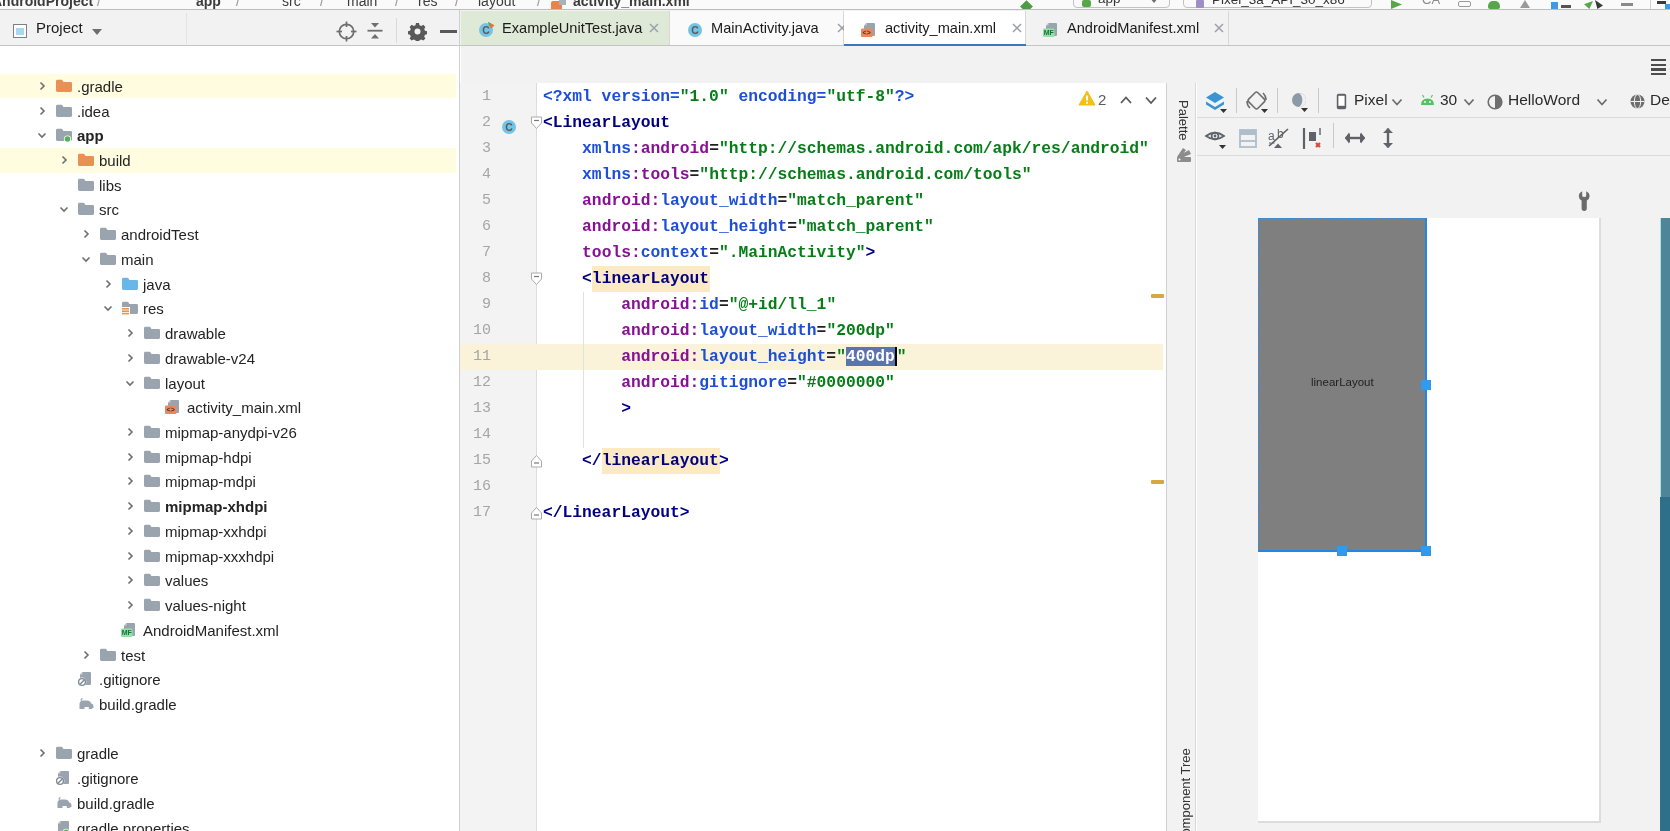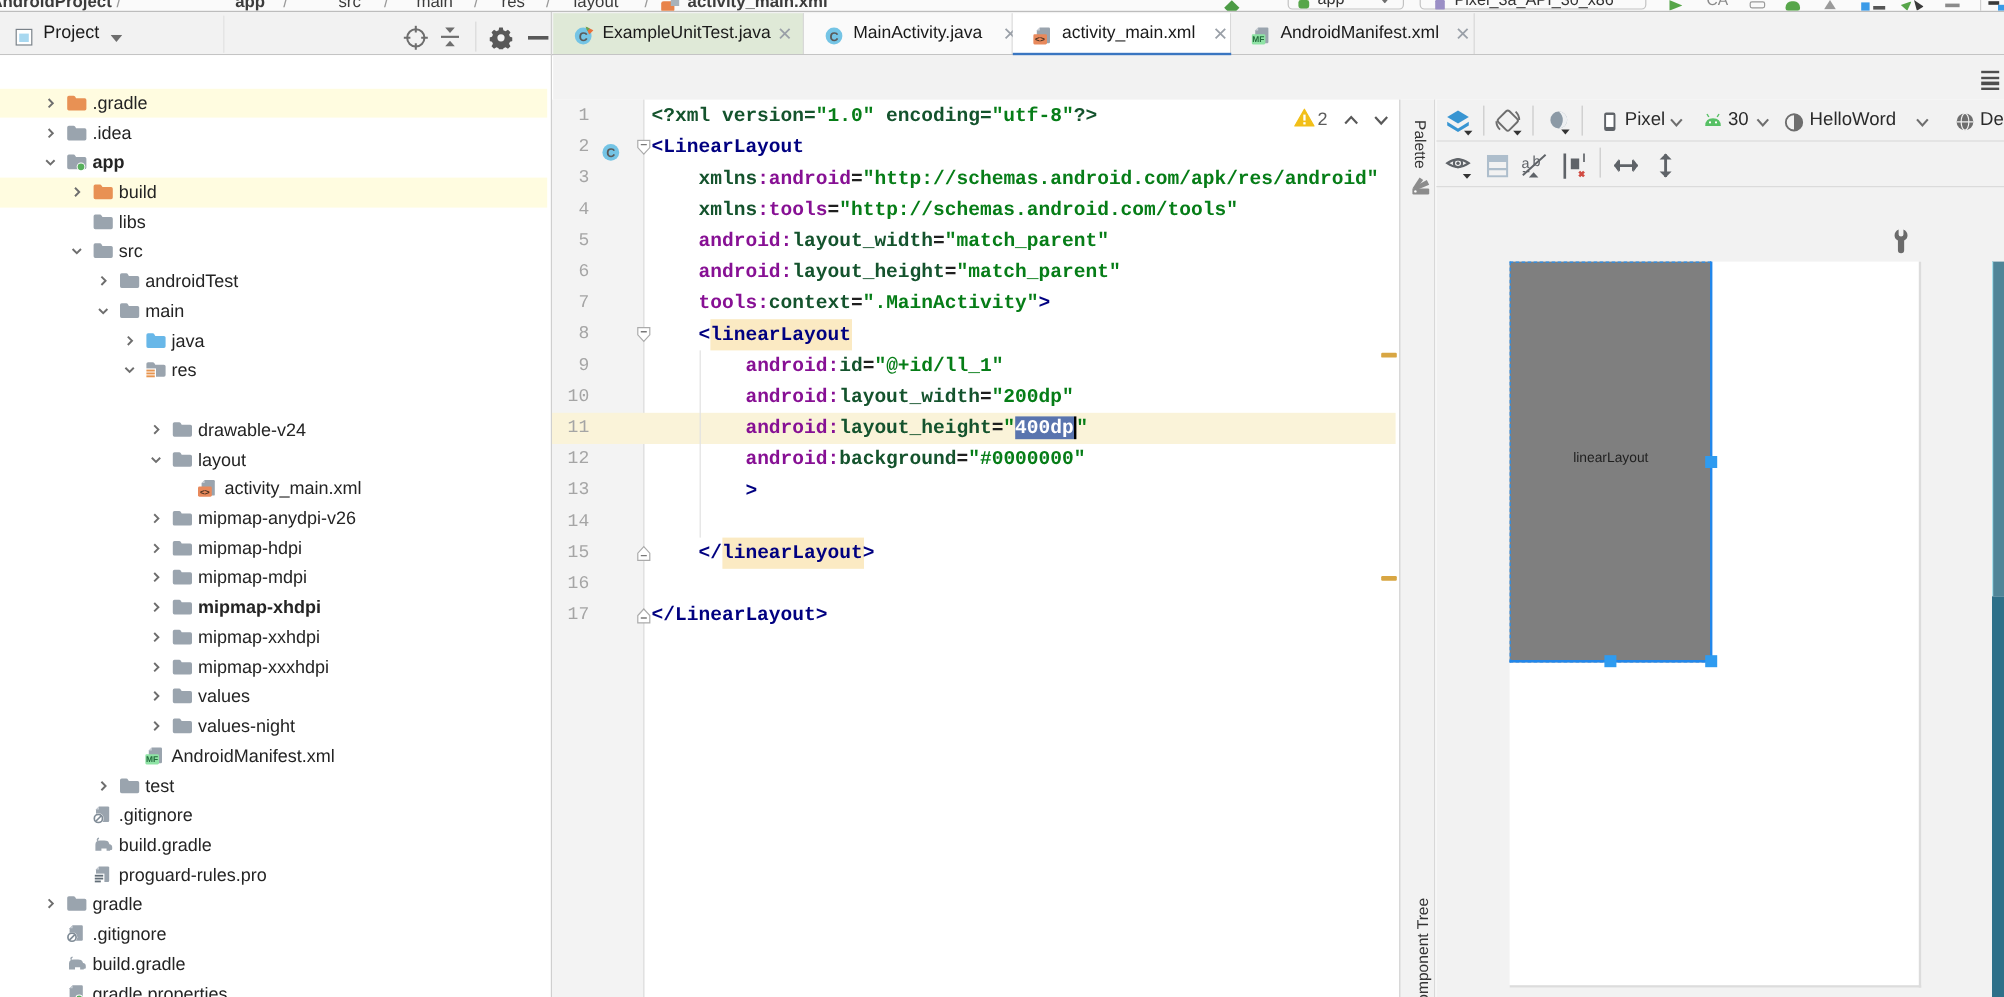--- a/index.html
+++ b/index.html
@@ -1,21 +1,21 @@
 <!DOCTYPE html>
 <html><head><meta charset="utf-8"><style>
 *{margin:0;padding:0;box-sizing:border-box}
 html,body{width:1670px;height:831px;overflow:hidden;background:#fff;
  font-family:"Liberation Sans",sans-serif;-webkit-font-smoothing:antialiased}
 .abs{position:absolute}
 .cl{position:absolute;left:537px;width:626px;height:26px;line-height:26px;font-family:"Liberation Mono",monospace;
  font-size:16.3px;font-weight:bold;white-space:pre;padding-left:6px}
 .num{position:absolute;left:461px;width:30px;height:26px;line-height:26px;text-align:right;
  font-family:"Liberation Mono",monospace;font-size:15px;color:#A5A5A5}
-.b{color:#14532d}.t{color:#000080}.p{color:#871094}.s{color:#067D17}.k{color:#1f1f1f}
+.b{color:#1d4ed8}.t{color:#000080}.p{color:#871094}.s{color:#067D17}.k{color:#1f1f1f}
 .row{position:absolute;left:0;width:456px;height:25px;line-height:25px;font-size:15px;color:#242424;white-space:nowrap}
 .tabt{font-size:14.6px;color:#1a1a1a}
 </style></head><body>
 <div class="abs" style="left:0;top:0;width:1670px;height:10px;background:#FAFAFA;border-bottom:1px solid #BDBDBD;overflow:hidden">
     <div class="abs" style="left:-8px;top:-7px;font-size:14px;font-weight:bold;color:#3C3C3C">AndroidProject</div>
     <div class="abs" style="left:97px;top:-7px;font-size:14px;font-weight:normal;color:#9A9A9A">/</div>
     <div class="abs" style="left:196px;top:-7px;font-size:14px;font-weight:bold;color:#3C3C3C">app</div>
     <div class="abs" style="left:236px;top:-7px;font-size:14px;font-weight:normal;color:#9A9A9A">/</div>
     <div class="abs" style="left:282px;top:-7px;font-size:14px;font-weight:normal;color:#3C3C3C">src</div>
     <div class="abs" style="left:320px;top:-7px;font-size:14px;font-weight:normal;color:#9A9A9A">/</div>
@@ -260,20 +260,33 @@
         <svg width="18" height="16" viewBox="0 0 18 16" style="position:absolute;top:4px">
           <path fill="#9AA4AE" d="M1 3.2 Q1 1.8 2.4 1.8 L6.2 1.8 Q7.2 1.8 7.7 2.7 L8.4 3.9 L15.6 3.9 Q17 3.9 17 5.3 L17 12.6 Q17 14 15.6 14 L2.4 14 Q1 14 1 12.6 Z"></path>
           <rect x="0" y="7" width="9" height="8" fill="#fff"></rect>
           <rect x="1" y="8" width="7" height="1.6" fill="#E8954F"></rect>
           <rect x="1" y="10.4" width="7" height="1.6" fill="#E8954F"></rect>
           <rect x="1" y="12.8" width="7" height="1.6" fill="#E8954F"></rect>
         </svg>
       </div>
       <div class="abs" style="left:143px;top:0;font-weight:normal">res</div>
     </div>
+    <div class="row" style="top:275.0px">
+      <div class="abs" style="left:122px;top:0;width:16px;height:25px">
+        <svg width="16" height="16" viewBox="0 0 16 16" style="position:absolute;top:4px">
+          <path d="M6.5 4.5 L10 8 L6.5 11.5" fill="none" stroke="#6E6E6E" stroke-width="1.6"></path>
+        </svg>
+      </div>
+      <div class="abs" style="left:143px;top:0;width:18px;height:25px">
+        <svg width="18" height="16" viewBox="0 0 18 16" style="position:absolute;top:4px">
+          <path fill="#9AA4AE" d="M1 3.2 Q1 1.8 2.4 1.8 L6.2 1.8 Q7.2 1.8 7.7 2.7 L8.4 3.9 L15.6 3.9 Q17 3.9 17 5.3 L17 12.6 Q17 14 15.6 14 L2.4 14 Q1 14 1 12.6 Z"></path>
+        </svg>
+      </div>
+      <div class="abs" style="left:165px;top:0;font-weight:normal">drawable</div>
+    </div>
     <div class="row" style="top:299.8px">
       <div class="abs" style="left:122px;top:0;width:16px;height:25px">
         <svg width="16" height="16" viewBox="0 0 16 16" style="position:absolute;top:4px">
           <path d="M6.5 4.5 L10 8 L6.5 11.5" fill="none" stroke="#6E6E6E" stroke-width="1.6"></path>
         </svg>
       </div>
       <div class="abs" style="left:143px;top:0;width:18px;height:25px">
         <svg width="18" height="16" viewBox="0 0 18 16" style="position:absolute;top:4px">
           <path fill="#9AA4AE" d="M1 3.2 Q1 1.8 2.4 1.8 L6.2 1.8 Q7.2 1.8 7.7 2.7 L8.4 3.9 L15.6 3.9 Q17 3.9 17 5.3 L17 12.6 Q17 14 15.6 14 L2.4 14 Q1 14 1 12.6 Z"></path>
         </svg>
@@ -445,33 +458,20 @@
       <div class="abs" style="left:99px;top:0;font-weight:normal">.gitignore</div>
     </div>
     <div class="row" style="top:646.0px">
       <div class="abs" style="left:77px;top:0;width:18px;height:25px">
         <svg width="18" height="16" viewBox="0 0 18 16" style="position:absolute;top:4px">
           <path fill="#9AA4AE" d="M2.5 13 L2.5 8 Q2.5 4.5 6.5 4.5 L10 4.5 Q13 4.5 13.8 6.5 L14.2 7.5 Q16.5 7.8 16.5 10 L16.5 11.5 Q16.5 12.3 15.7 12.3 L14.8 12.3 L14.8 13 L11.8 13 L11.8 11 L7.5 11 L7.5 13 Z"></path>
           <path fill="none" stroke="#9AA4AE" stroke-width="1.2" d="M4.5 4.8 Q3.5 3 5.5 2.6"></path>
         </svg>
       </div>
       <div class="abs" style="left:99px;top:0;font-weight:normal">build.gradle</div>
-    </div>
-    <div class="row" style="top:670.7px">
-      <div class="abs" style="left:77px;top:0;width:18px;height:25px">
-        <svg width="17" height="16" viewBox="0 0 17 16" style="position:absolute;top:4px">
-          <path fill="#9AA4AE" d="M5.5 1 L13 1 Q14 1 14 2 L14 13 Q14 14 13 14 L4 14 Q3 14 3 13 L3 3.5 Z"></path>
-          <path fill="#C9CFD6" d="M5.5 1 L5.5 3.5 L3 3.5 Z"></path>
-          <rect x="1" y="7" width="9" height="8" fill="#fff"></rect>
-          <rect x="2" y="8" width="7" height="1.5" fill="#626E78"></rect>
-          <rect x="2" y="10.4" width="7" height="1.5" fill="#626E78"></rect>
-          <rect x="2" y="12.8" width="5" height="1.5" fill="#626E78"></rect>
-        </svg>
-      </div>
-      <div class="abs" style="left:99px;top:0;font-weight:normal">proguard-rules.pro</div>
     </div>
     <div class="row" style="top:695.4px">
       <div class="abs" style="left:34px;top:0;width:16px;height:25px">
         <svg width="16" height="16" viewBox="0 0 16 16" style="position:absolute;top:4px">
           <path d="M6.5 4.5 L10 8 L6.5 11.5" fill="none" stroke="#6E6E6E" stroke-width="1.6"></path>
         </svg>
       </div>
       <div class="abs" style="left:55px;top:0;width:18px;height:25px">
         <svg width="18" height="16" viewBox="0 0 18 16" style="position:absolute;top:4px">
           <path fill="#9AA4AE" d="M1 3.2 Q1 1.8 2.4 1.8 L6.2 1.8 Q7.2 1.8 7.7 2.7 L8.4 3.9 L15.6 3.9 Q17 3.9 17 5.3 L17 12.6 Q17 14 15.6 14 L2.4 14 Q1 14 1 12.6 Z"></path>
@@ -534,21 +534,21 @@
 <div class="cl" style="top:240px">    <span class="p">tools:</span><span class="b">context</span><span class="k">=</span><span class="s">".MainActivity"</span><span class="t">&gt;</span></div>
 <div class="num" style="top:266px">8</div>
 <div class="cl" style="top:266px">    <span class="t">&lt;linearLayout</span></div>
 <div class="num" style="top:292px">9</div>
 <div class="cl" style="top:292px">        <span class="p">android:</span><span class="b">id</span><span class="k">=</span><span class="s">"@+id/ll_1"</span></div>
 <div class="num" style="top:318px">10</div>
 <div class="cl" style="top:318px">        <span class="p">android:</span><span class="b">layout_width</span><span class="k">=</span><span class="s">"200dp"</span></div>
 <div class="num" style="top:344px">11</div>
 <div class="cl" style="top:344px">        <span class="p">android:</span><span class="b">layout_height</span><span class="k">=</span><span class="s">"</span><span style="background:#5974AE;color:#fff">400dp</span><span style="border-left:2px solid #000;margin-left:0px"></span><span class="s">"</span></div>
 <div class="num" style="top:370px">12</div>
-<div class="cl" style="top:370px">        <span class="p">android:</span><span class="b">background</span><span class="k">=</span><span class="s">"#0000000"</span></div>
+<div class="cl" style="top:370px">        <span class="p">android:</span><span class="b">gitignore</span><span class="k">=</span><span class="s">"#0000000"</span></div>
 <div class="num" style="top:396px">13</div>
 <div class="cl" style="top:396px">        <span class="t">&gt;</span></div>
 <div class="num" style="top:422px">14</div>
 <div class="num" style="top:448px">15</div>
 <div class="cl" style="top:448px">    <span class="t">&lt;/linearLayout&gt;</span></div>
 <div class="num" style="top:474px">16</div>
 <div class="num" style="top:500px">17</div>
 <div class="cl" style="top:500px"><span class="t">&lt;/LinearLayout&gt;</span></div>
 <div class="abs" style="left:501px;top:115px;width:17px;height:16px">
     <svg width="17" height="16" viewBox="0 0 17 16" style="position:absolute;top:4px">

